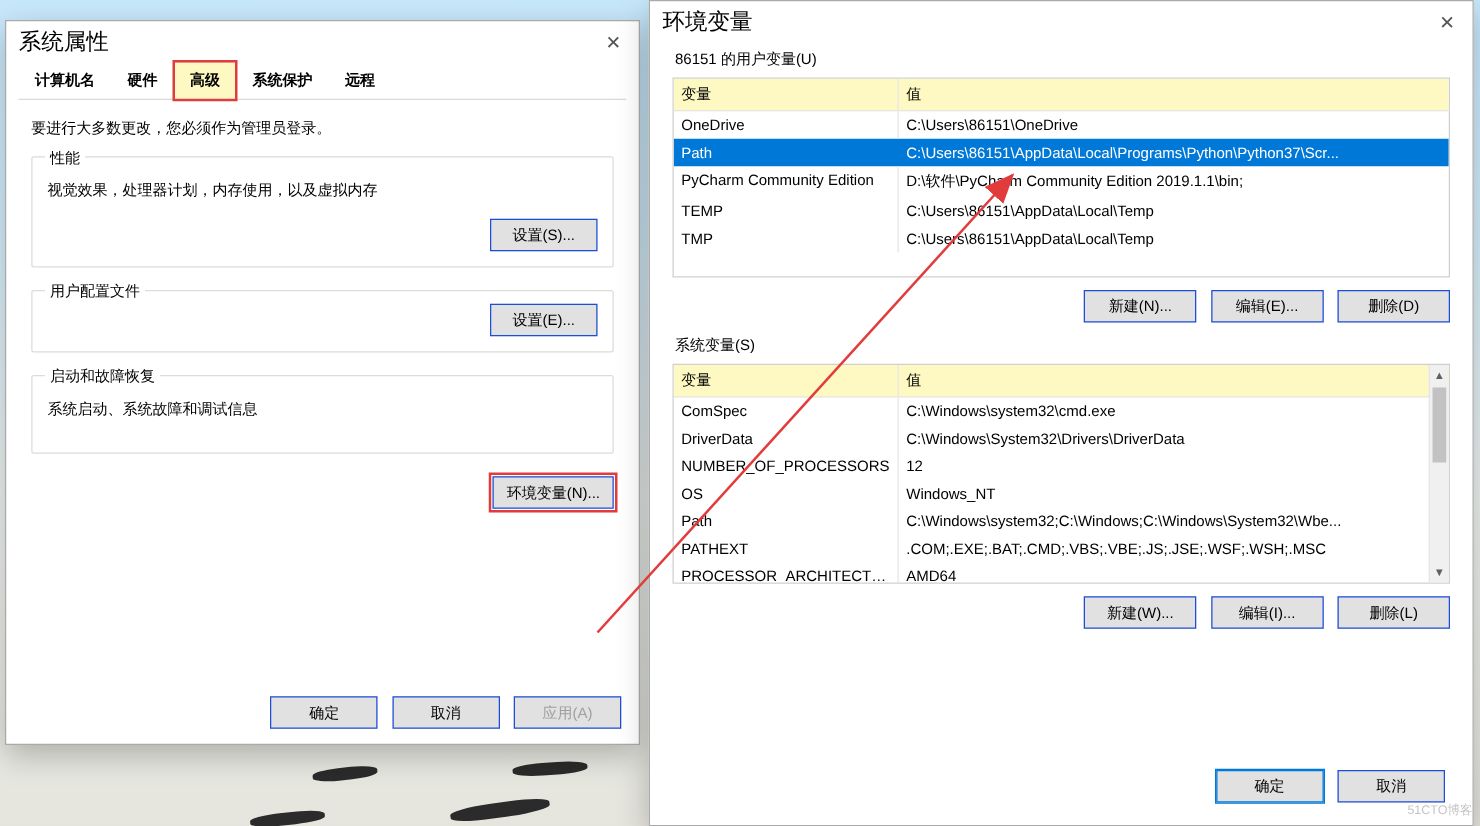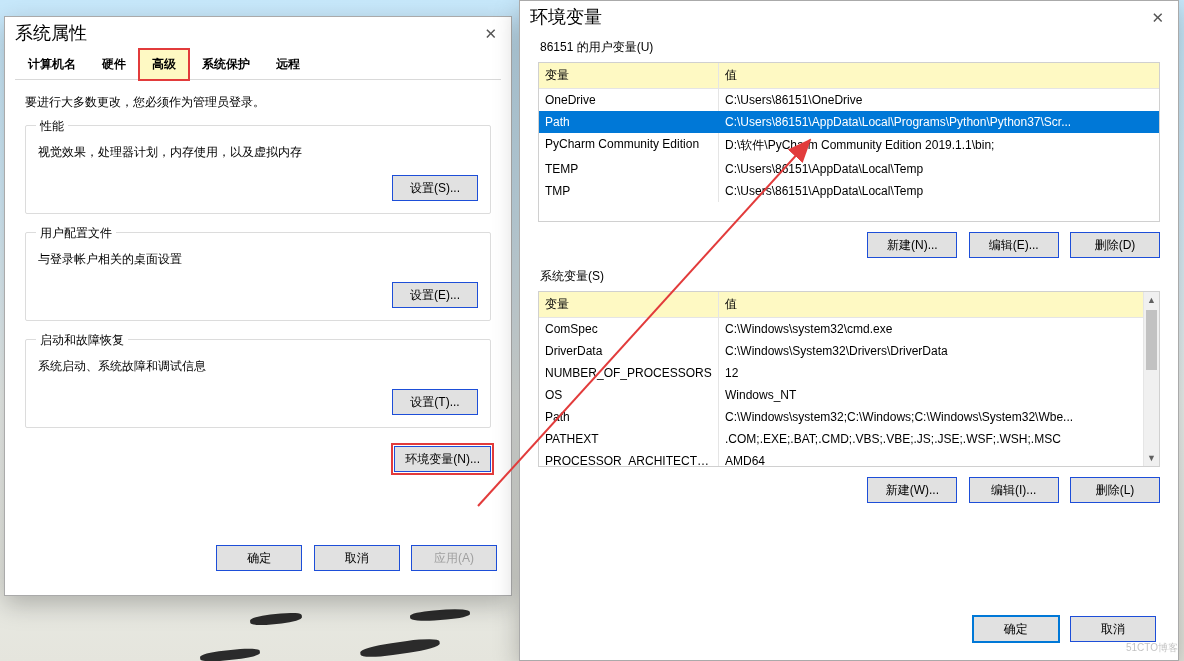--- a/index.html
+++ b/index.html
@@ -19,21 +19,21 @@
   .tab.hl { outline:2px solid #e23b3b; outline-offset:-1px; }
   .body { padding:14px 20px 10px; }
   .intro { margin-bottom:14px; }
   .group { border:1px solid #dcdcdc; border-radius:2px; padding:10px 12px 12px; margin-bottom:18px; position:relative; }
   .group .legend { position:absolute; top:-8px; left:10px; background:#fff; padding:0 4px; }
   .group .line { margin:8px 0 14px; }
   .btnrow { text-align:right; }
   .btn { display:inline-block; min-width:86px; height:26px; line-height:24px; text-align:center; border:1px solid #1d4ed8; background:#e1e1e1; margin-left:8px; padding:0 10px; }
   .btn.disabled { color:#a0a0a0; }
   .btn.hl { outline:2px solid #e23b3b; outline-offset:1px; }
-  .dlg-btns { position:absolute; bottom:24px; right:14px; }
+  .dlg-btns { position:absolute; bottom:12px; right:14px; }
 
   
   #envvar { left:519px; top:0; width:660px; height:661px; }
   #envvar .sect { margin:6px 18px 10px; }
   .sect-label { margin:6px 0 6px 2px; }
   .tablewrap { border:1px solid #d0d0d0; height:160px; overflow:hidden; position:relative; background:#fff; }
   .tablewrap.sys { height:176px; }
   .thead, .row { display:flex; }
   .thead { background:#fef9c3; border-bottom:1px solid #e5e5e5; }
   .cell { padding:4px 6px; overflow:hidden; text-overflow:ellipsis; white-space:nowrap; }
@@ -84,28 +84,26 @@
     <div class="intro">要进行大多数更改，您必须作为管理员登录。</div>
 
     <div class="group">
       <span class="legend">性能</span>
       <div class="line">视觉效果，处理器计划，内存使用，以及虚拟内存</div>
       <div class="btnrow"><span class="btn">设置(S)...</span></div>
     </div>
 
     <div class="group">
       <span class="legend">用户配置文件</span>
-      <div class="line">与登录帐户相关的桌面设置</div>
       <div class="btnrow"><span class="btn">设置(E)...</span></div>
     </div>
 
     <div class="group">
       <span class="legend">启动和故障恢复</span>
       <div class="line">系统启动、系统故障和调试信息</div>
-      <div class="btnrow"><span class="btn">设置(T)...</span></div>
     </div>
 
     <div class="btnrow"><span class="btn hl">环境变量(N)...</span></div>
   </div>
   <div class="dlg-btns">
     <span class="btn">确定</span>
     <span class="btn">取消</span>
     <span class="btn disabled">应用(A)</span>
   </div>
 </div>

